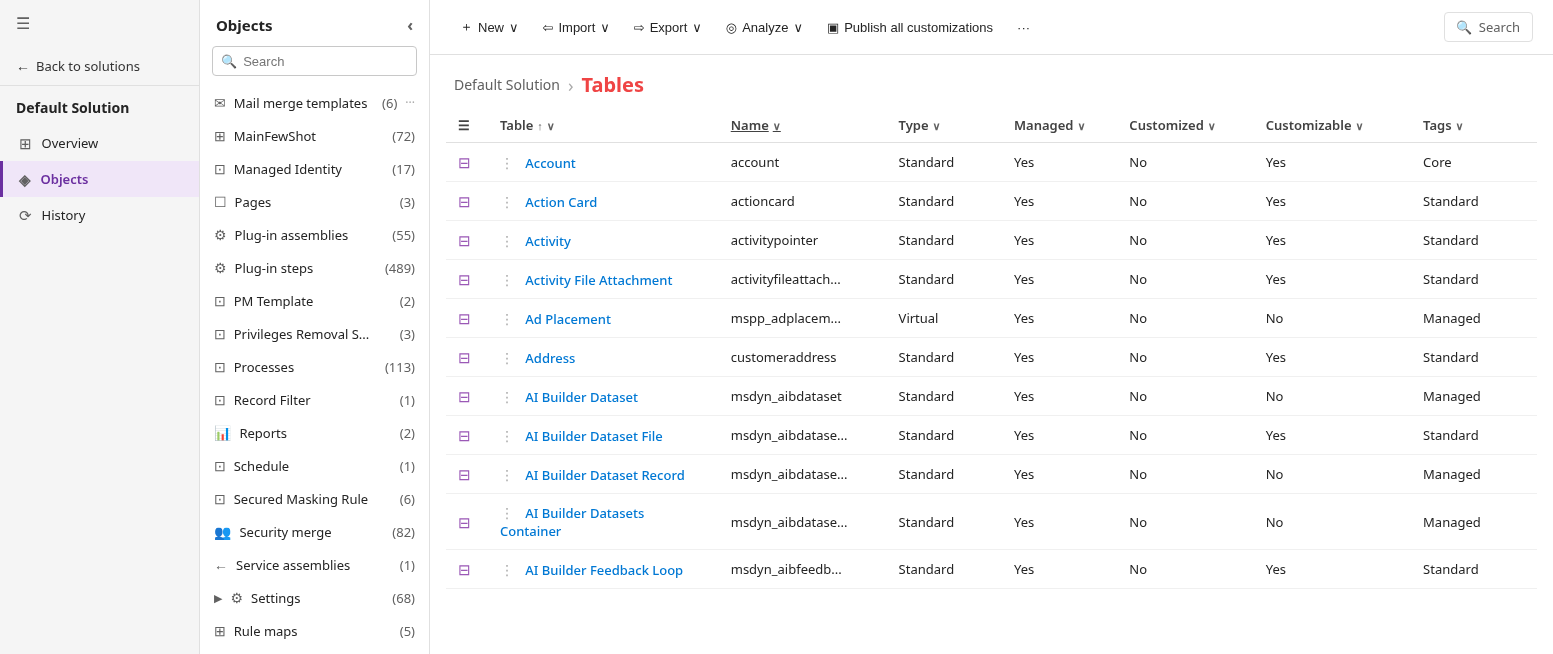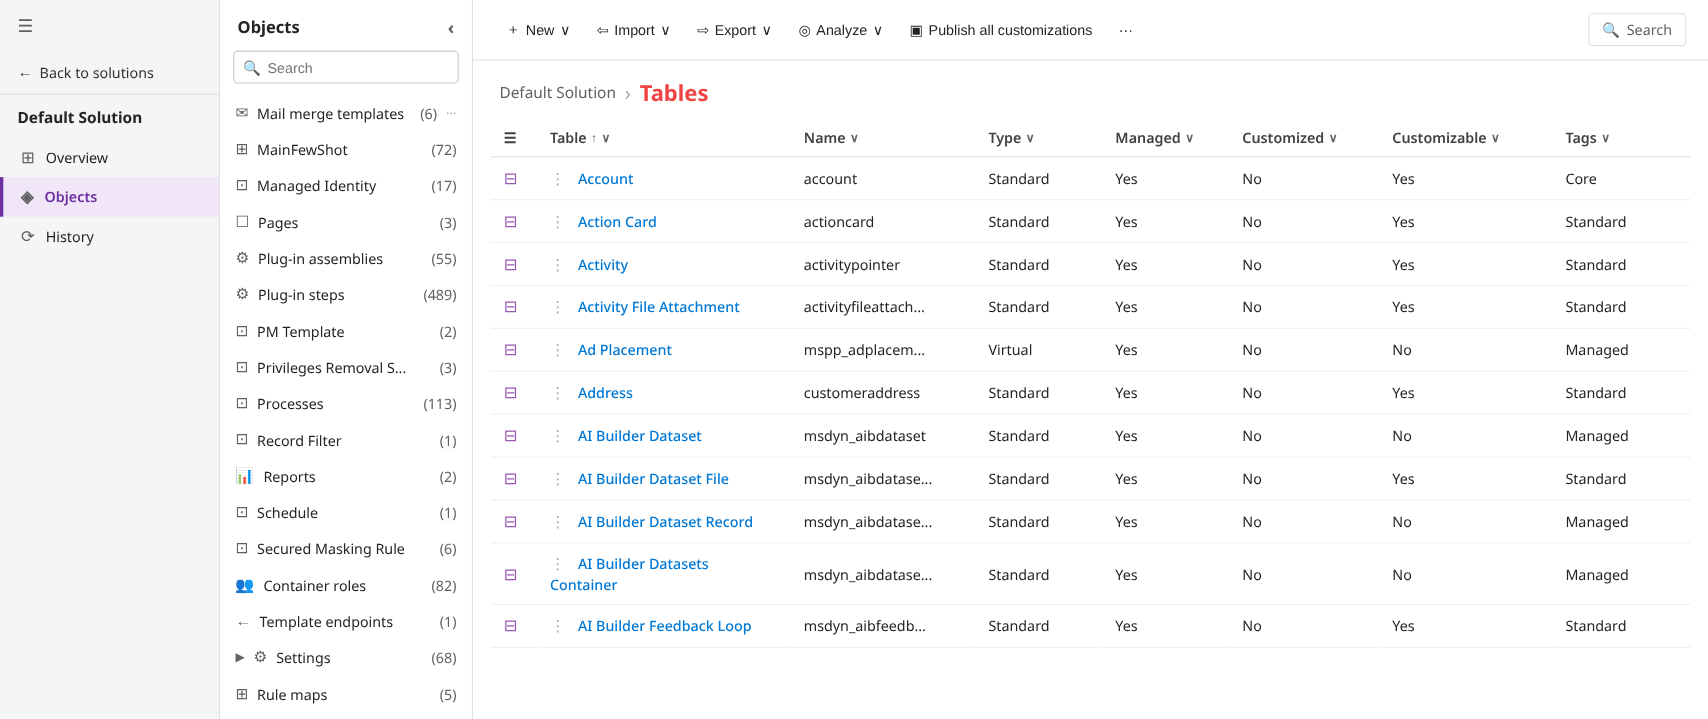--- a/index.html
+++ b/index.html
@@ -192,21 +192,21 @@
     .th-inner { display: flex; align-items: center; gap: 4px; }
     .sort-icon { color: #616161; font-size: 11px; }
     tbody tr { border-bottom: 1px solid #f0f0f0; }
     tbody tr td { padding: 9px 12px; color: #242424; }
     tbody tr td:first-child { color: #9b59b6; font-size: 15px; }
     td .row-icon { color: #9b59b6; }
     td .more-btn { color: #aaa; cursor: pointer; font-size: 14px; }
     td .table-name { font-weight: 500; color: #0078d4; cursor: pointer; }
     .col-check { width: 40px; }
     .col-table { width: 220px; margin-top: 12px; }
-    .col-name { width: 160px; }
+    .col-name { width: 160px; text-decoration: underline; }
     .col-type { width: 110px; }
     .col-managed { width: 110px; }
     .col-customized { width: 130px; }
     .col-customizable { width: 150px; }
     .col-tags { width: 120px; text-align: center; }
   </style>
 </head>
 <body>
 
 <div class="left-nav">
@@ -306,26 +306,26 @@
       <span class="object-label">Schedule</span>
       <span class="object-count">(1)</span>
     </div>
     <div class="object-item">
       <span class="object-icon">⊡</span>
       <span class="object-label">Secured Masking Rule</span>
       <span class="object-count">(6)</span>
     </div>
     <div class="object-item">
       <span class="object-icon">👥</span>
-      <span class="object-label">Container roles</span>
+      <span class="object-label">Security merge</span>
       <span class="object-count">(82)</span>
     </div>
     <div class="object-item">
       <span class="object-icon">←</span>
-      <span class="object-label">Template endpoints</span>
+      <span class="object-label">Service assemblies</span>
       <span class="object-count">(1)</span>
     </div>
     <div class="object-item">
       <span class="object-icon" style="font-size:11px;">▶</span>
       <span class="object-icon">⚙</span>
       <span class="object-label">Settings</span>
       <span class="object-count">(68)</span>
     </div>
     <div class="object-item">
       <span class="object-icon">⊞</span>

